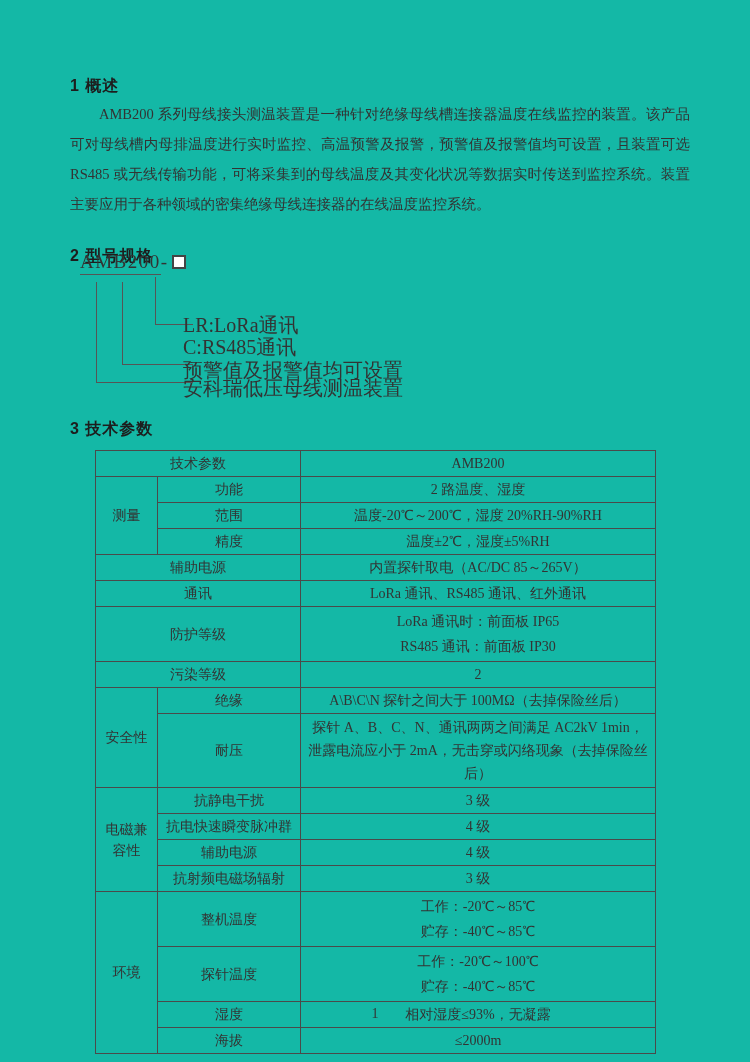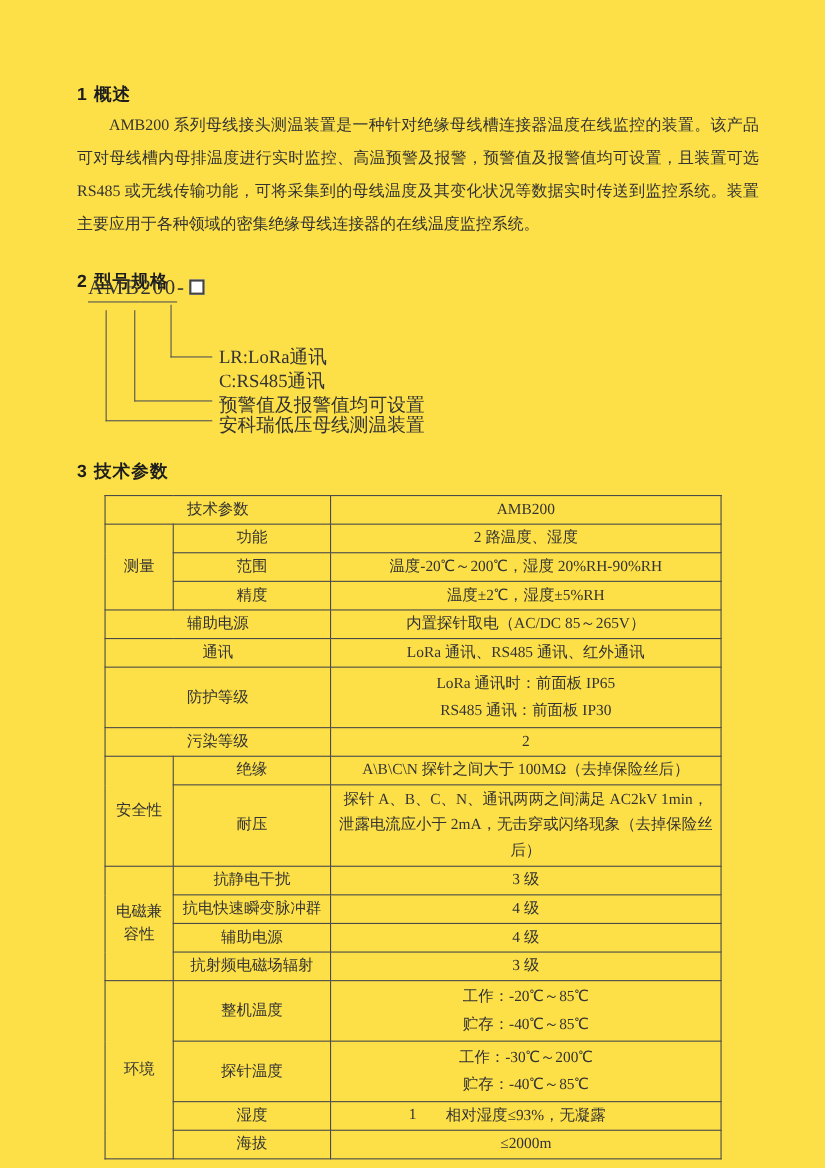--- a/index.html
+++ b/index.html
@@ -1,18 +1,18 @@
 <!DOCTYPE html>
 <html><head>
 <meta charset="utf-8">
 <style>
   * { margin:0; padding:0; box-sizing:border-box; }
   html,body { background:#ffffff; }
   .page {
-    position:relative; width:750px; height:1062px; background:#fde047;
+    position:relative; width:750px; height:1062px; background:#14b8a6;
     color:#333333; font-family:"Liberation Serif", serif; overflow:hidden;
   }
   .sec-heading {
     position:absolute; left:70px; font-size:16px; font-weight:bold;
     color:#1d1d1d; font-family:"Liberation Sans", sans-serif; letter-spacing:1px;
   }
   .h-overview { top:76px; }
   .h-model   { top:214px;margin-top:32px; }
   .h-specs   { top:419px; }
 
@@ -29,21 +29,21 @@
   }
   .model-code .u { border-bottom:1px solid #555; padding-bottom:2px; }
   .model-box {
     display:inline-block; width:14px; height:14px; border:2px solid #444;
     margin-left:3px; vertical-align:-1px; background:#fff;
   }
   .connector { position:absolute; border-left:1px solid #555; border-bottom:1px solid #555; }
   .c-brand { left:96px;  top:282px; width:97px; height:101px; }
   .c-type  { left:122px; top:282px; width:71px; height:83px;  }
   .c-comm  { left:155px; top:277px; width:38px; height:48px;  }
-  .dlabel  { position:absolute; left:199px; font-size:17px; color:#333; white-space:nowrap; }
+  .dlabel  { position:absolute; left:183px; font-size:20px; color:#333; white-space:nowrap; }
   .l-comm  { top:314px; line-height:22px; }
   .l-type  { top:357px; }
   .l-brand { top:375px; }
 
   
   .spec-table {
     position:absolute; left:95px; top:450px; width:560px;
     border-collapse:collapse; table-layout:fixed;
     font-size:14px; color:#333333;
   }
@@ -163,21 +163,21 @@
         <td rowspan="4">环境</td>
         <td>整机温度</td>
         <td class="two-line">
           <div>工作：-20℃～85℃</div>
           <div>贮存：-40℃～85℃</div>
         </td>
       </tr>
       <tr class="h51">
         <td>探针温度</td>
         <td class="two-line">
-          <div>工作：-30℃～200℃</div>
+          <div>工作：-20℃～100℃</div>
           <div>贮存：-40℃～85℃</div>
         </td>
       </tr>
       <tr class="h26">
         <td>湿度</td>
         <td>相对湿度≤93%，无凝露</td>
       </tr>
       <tr class="h26">
         <td>海拔</td>
         <td>≤2000m</td>

